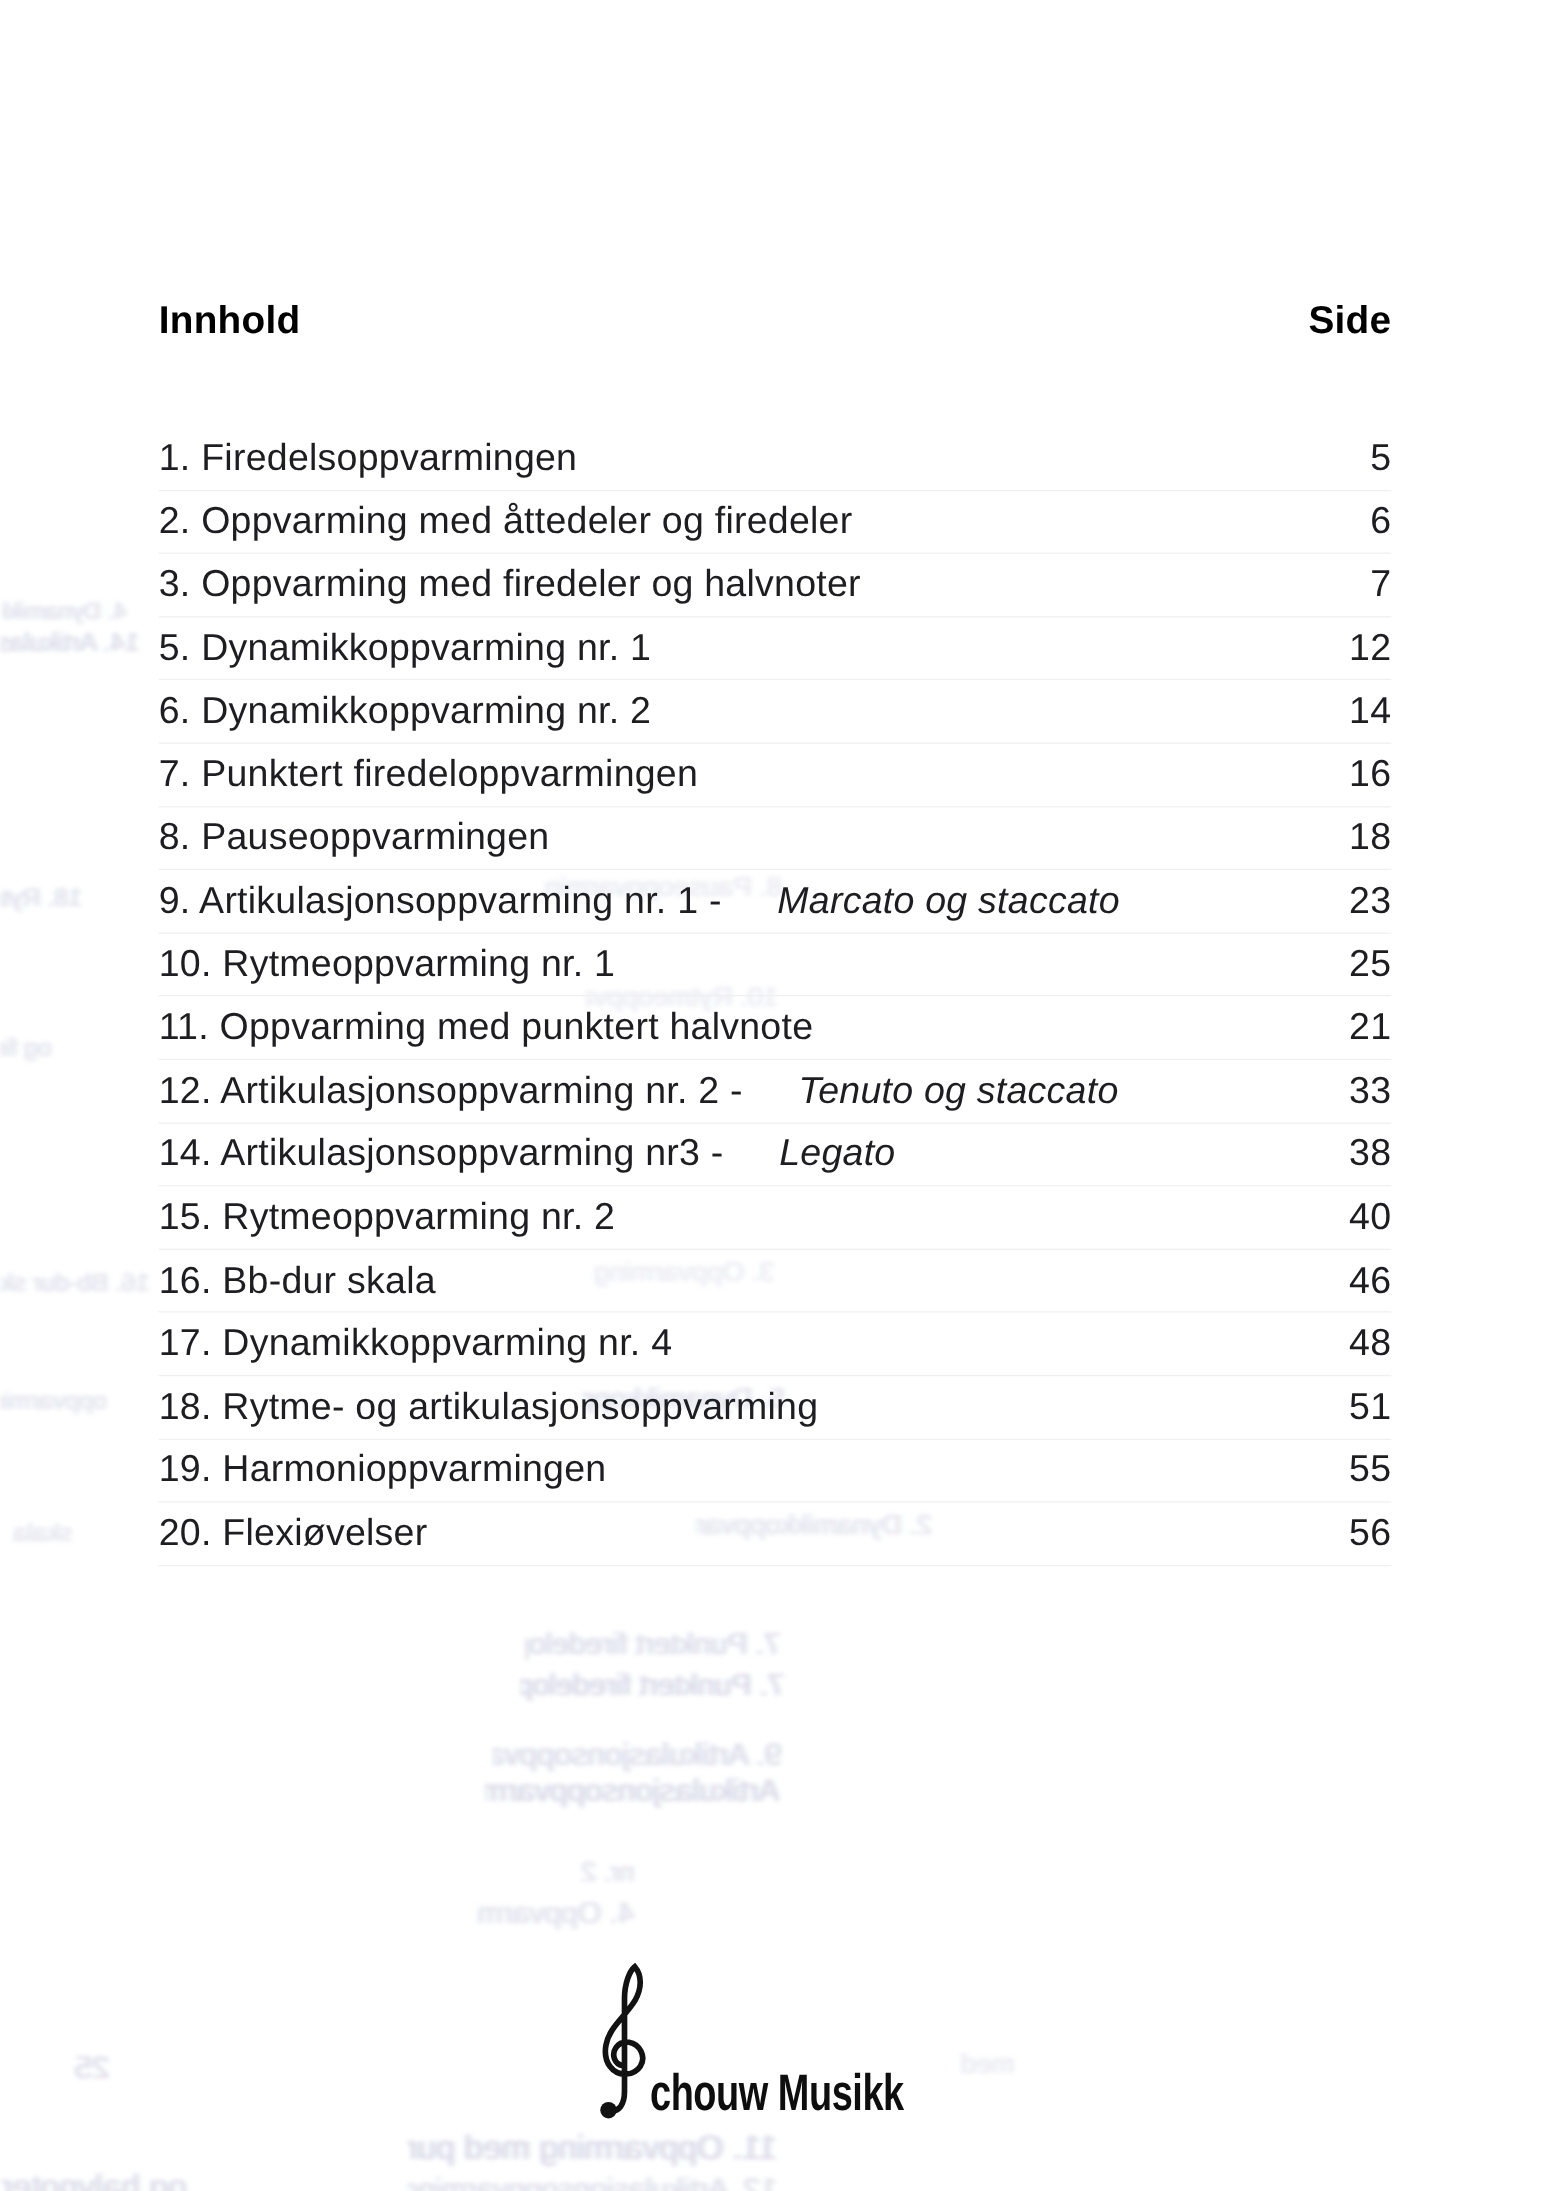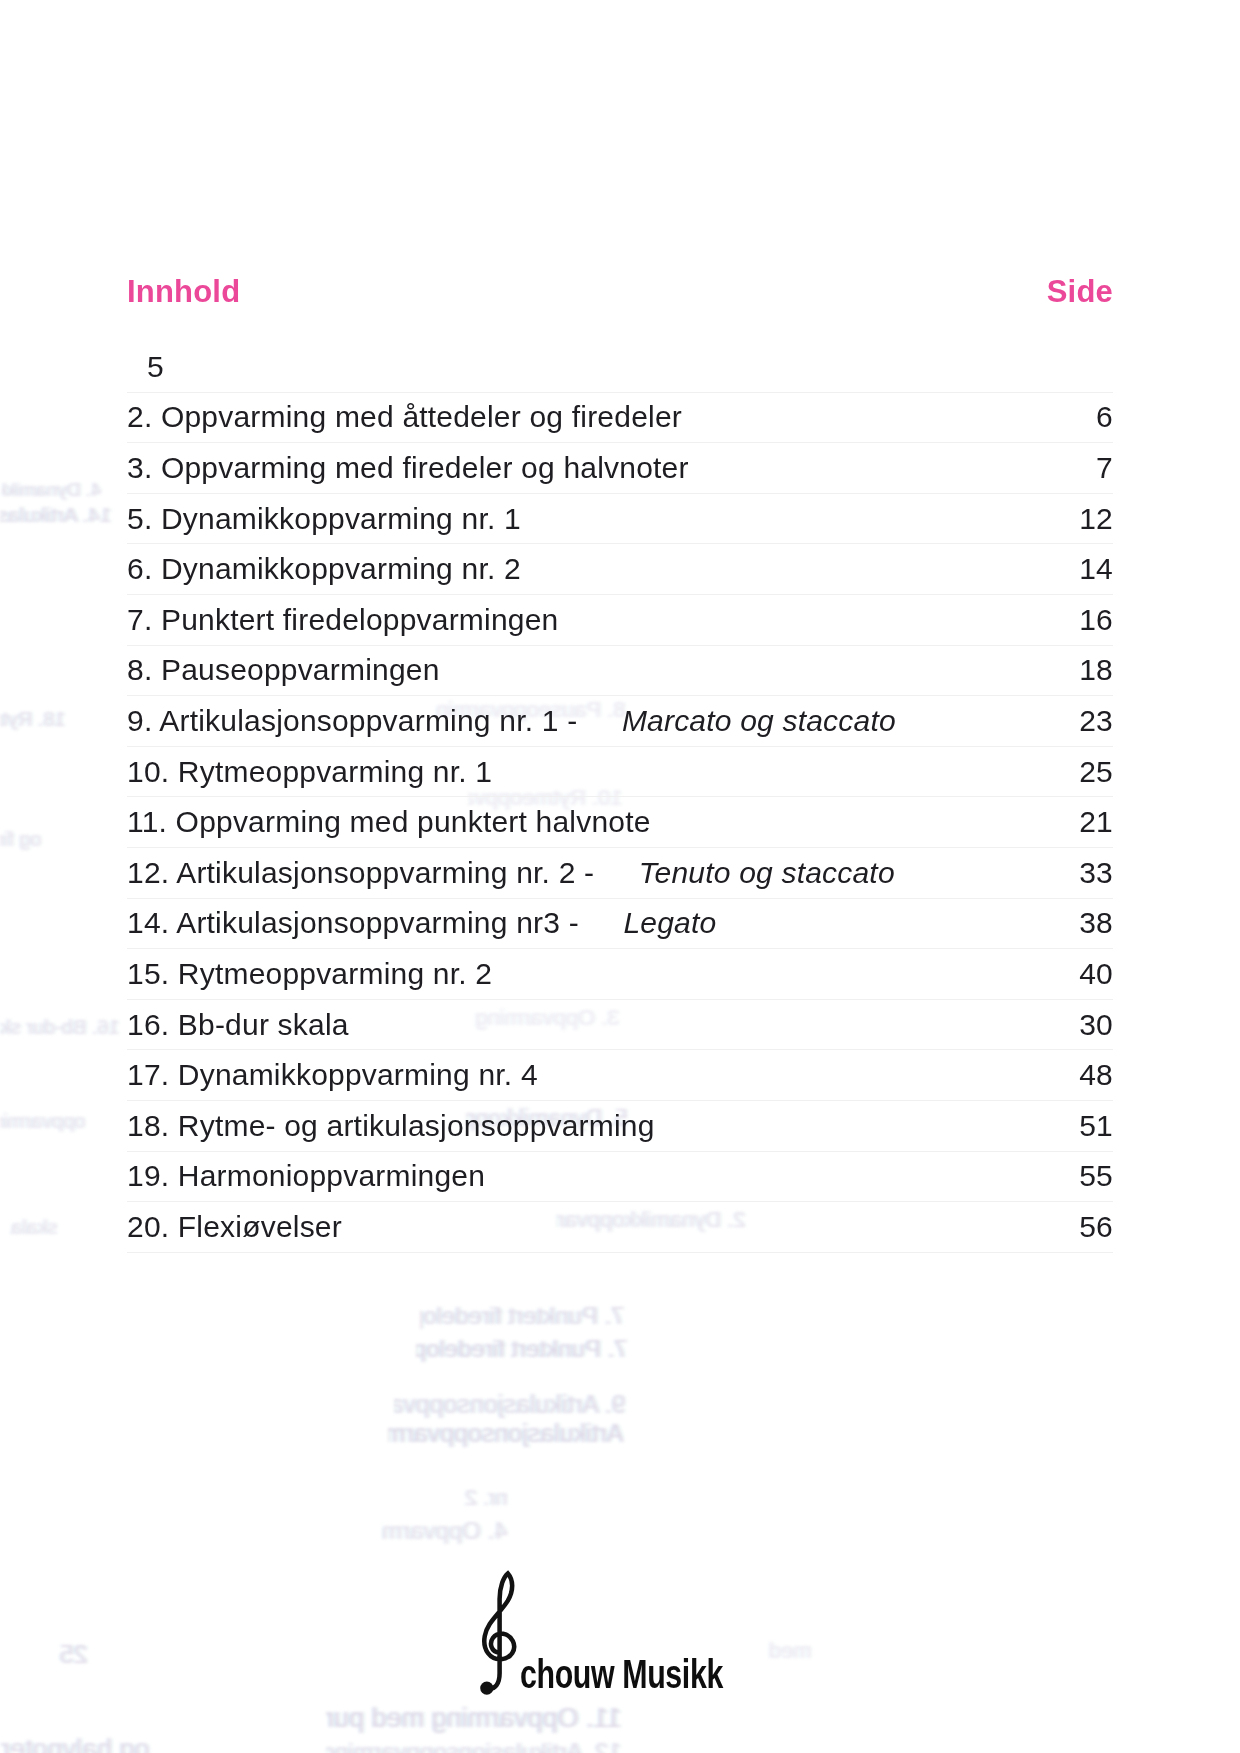--- a/index.html
+++ b/index.html
@@ -27,22 +27,21 @@
     top: 238px;
     width: 986px;
     display: flex;
     justify-content: space-between;
     align-items: baseline;
   }
   .toc-header .hd {
     font-size: 31px;
     font-weight: bold;
     letter-spacing: 0.2px;
-    color: #ec4899;
-    margin-top: 36px;
+    color: #000000;
   }
   
   .toc-list {
     position: absolute;
     left: 127px;
     top: 342px;
     width: 986px;
   }
   .toc-row {
     height: 50.6px;
@@ -132,20 +131,21 @@
       <div class="artifact" style="left: 326px; top: 1739px; width: 296px; font-size: 24px; opacity: 0.45;">12. Artikulasjonsoppvarming</div>
     </div>
 
   <header class="toc-header">
     <span class="hd">Innhold</span>
     <span class="hd">Side</span>
   </header>
 
   <main class="toc-list" id="toc-list">
     <div class="toc-row">
+      <span class="toc-title"><span class="t">1. Firedelsoppvarmingen</span></span>
       <span class="toc-page">5</span>
     </div>
 
     <div class="toc-row">
       <span class="toc-title"><span class="t">2. Oppvarming med åttedeler og firedeler</span></span>
       <span class="toc-page">6</span>
     </div>
 
     <div class="toc-row">
       <span class="toc-title"><span class="t">3. Oppvarming med firedeler og halvnoter</span></span>
@@ -199,21 +199,21 @@
       <span class="toc-page">38</span>
     </div>
 
     <div class="toc-row">
       <span class="toc-title"><span class="t">15. Rytmeoppvarming nr. 2</span></span>
       <span class="toc-page">40</span>
     </div>
 
     <div class="toc-row">
       <span class="toc-title"><span class="t">16. Bb-dur skala</span></span>
-      <span class="toc-page">30</span>
+      <span class="toc-page">46</span>
     </div>
 
     <div class="toc-row">
       <span class="toc-title"><span class="t">17. Dynamikkoppvarming nr. 4</span></span>
       <span class="toc-page">48</span>
     </div>
 
     <div class="toc-row">
       <span class="toc-title"><span class="t">18. Rytme- og artikulasjonsoppvarming</span></span>
       <span class="toc-page">51</span>

